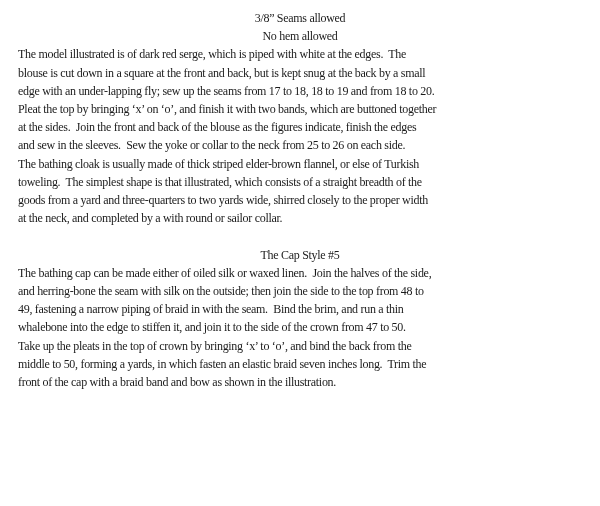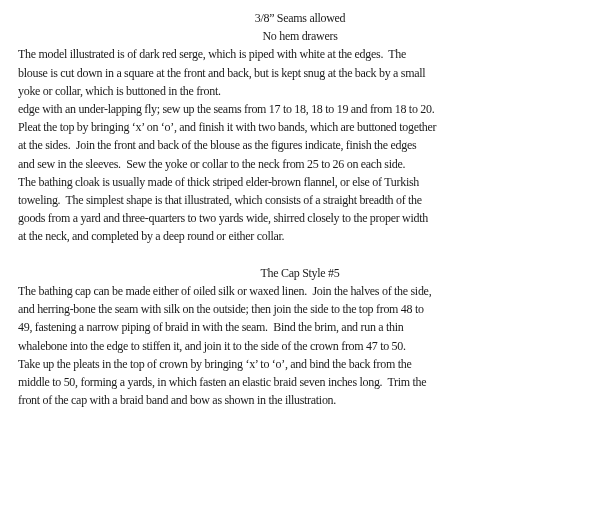--- a/index.html
+++ b/index.html
@@ -34,33 +34,32 @@
     text-align: center;
     margin-top: 18.2px;
     white-space: pre;
   }
 </style>
 </head>
 <body>
 
 <div class="page" style="background: rgb(255, 255, 255); color: rgb(27, 27, 27);">
   <div class="line center">3/8” Seams allowed</div>
-  <div class="line center">No hem drawers</div>
+  <div class="line center">No hem allowed</div>
   <div id="sections-root">
       <div class="line">The model illustrated is of dark red serge, which is piped with white at the edges.  The</div>
       <div class="line">blouse is cut down in a square at the front and back, but is kept snug at the back by a small</div>
-      <div class="line">yoke or collar, which is buttoned in the front.</div>
       <div class="line">edge with an under-lapping fly; sew up the seams from 17 to 18, 18 to 19 and from 18 to 20.</div>
       <div class="line">Pleat the top by bringing ‘x’ on ‘o’, and finish it with two bands, which are buttoned together</div>
       <div class="line">at the sides.  Join the front and back of the blouse as the figures indicate, finish the edges</div>
       <div class="line">and sew in the sleeves.  Sew the yoke or collar to the neck from 25 to 26 on each side.</div>
       <div class="line">The bathing cloak is usually made of thick striped elder-brown flannel, or else of Turkish</div>
       <div class="line">toweling.  The simplest shape is that illustrated, which consists of a straight breadth of the</div>
       <div class="line">goods from a yard and three-quarters to two yards wide, shirred closely to the proper width</div>
-      <div class="line">at the neck, and completed by a deep round or either collar.</div>
+      <div class="line">at the neck, and completed by a with round or sailor collar.</div>
       <div class="section-title">The Cap Style #5</div>
       <div class="line">The bathing cap can be made either of oiled silk or waxed linen.  Join the halves of the side,</div>
       <div class="line">and herring-bone the seam with silk on the outside; then join the side to the top from 48 to</div>
       <div class="line">49, fastening a narrow piping of braid in with the seam.  Bind the brim, and run a thin</div>
       <div class="line">whalebone into the edge to stiffen it, and join it to the side of the crown from 47 to 50.</div>
       <div class="line">Take up the pleats in the top of crown by bringing ‘x’ to ‘o’, and bind the back from the</div>
       <div class="line">middle to 50, forming a yards, in which fasten an elastic braid seven inches long.  Trim the</div>
       <div class="line">front of the cap with a braid band and bow as shown in the illustration.</div>
     </div>
 </div>

